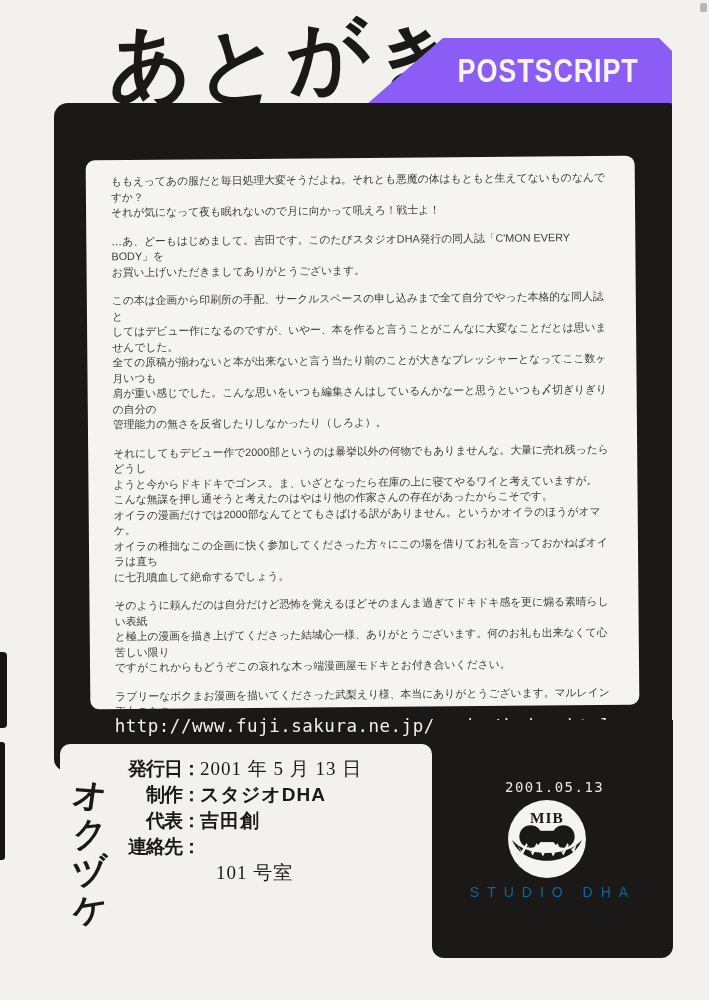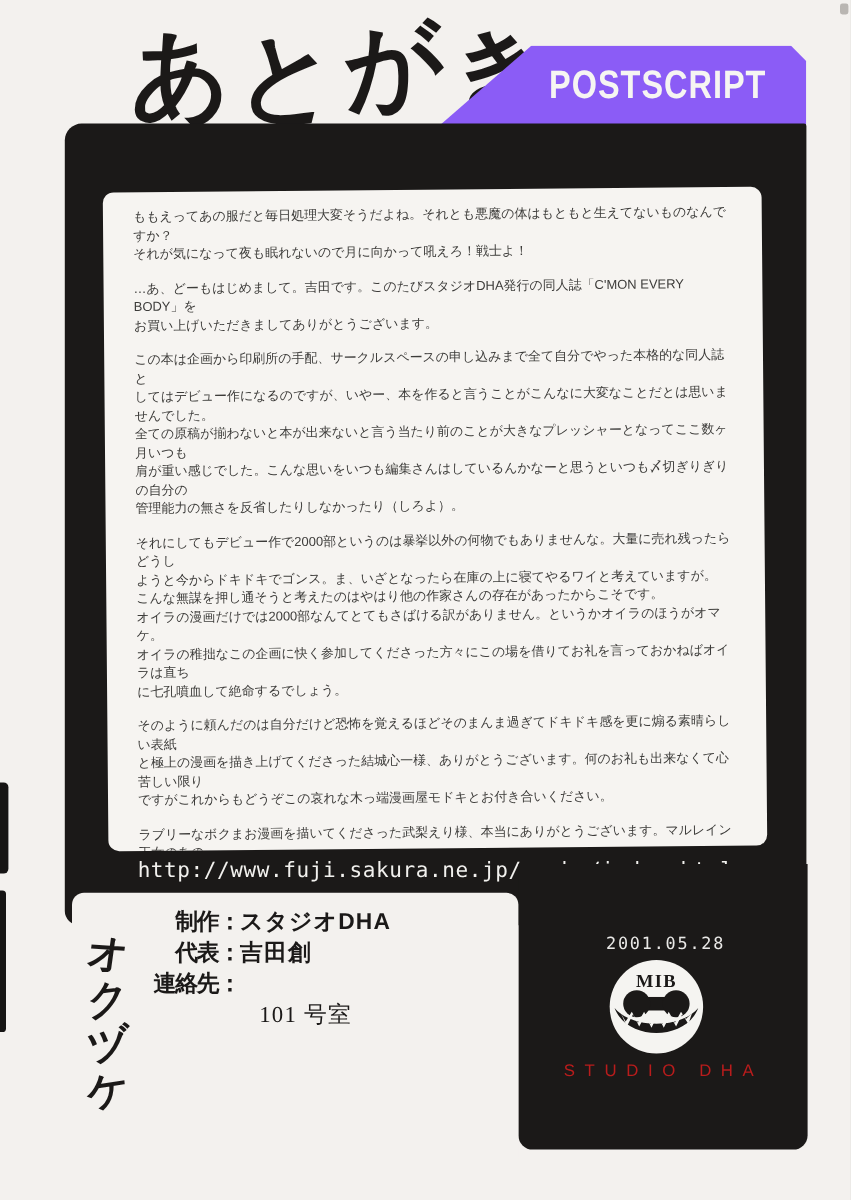--- a/index.html
+++ b/index.html
@@ -54,21 +54,21 @@
     position:absolute;left:432px;top:720px;width:241px;height:238px;
     background:#1b1918;border-radius:0 0 12px 12px;
   }
   .studio-date{
     position:absolute;left:505px;top:779px;color:#e9e8e6;font-size:14px;
     letter-spacing:1.5px;font-family:"DejaVu Sans Mono","Liberation Mono",monospace;
   }
   .logo{position:absolute;left:506px;top:798px;width:82px;height:82px;}
   .studio-name{
     position:absolute;left:448px;top:884px;width:210px;text-align:center;
-    color:#b91c1c;font-size:14px;letter-spacing:8px;white-space:nowrap;
+    color:#0369a1;font-size:14px;letter-spacing:8px;white-space:nowrap;
   }
   
   .colophon{
     position:absolute;left:60px;top:744px;width:372px;height:230px;
     background:#f3f1ee;border-radius:10px;
   }
   .okuzuke{
     position:absolute;left:4px;top:32px;width:52px;
     font-size:34px;font-weight:900;line-height:38px;text-align:center;
   }
@@ -130,41 +130,45 @@
 ですがこれからもどうぞこの哀れな木っ端漫画屋モドキとお付き合いください。</p>
     <p>ラブリーなボクまお漫画を描いてくださった武梨えり様、本当にありがとうございます。マルレイン王女のあの
 表情を見た瞬間鼻血ロケットで国際宇宙ステーションまで挨拶にいけました。大気圏突入時にアフロになって
 おシャレ度倍増で一石二鳥です。願わくば次回もよろしくお願いします。</p>
 
   </div>
 
   <div class="url">http://www.fuji.sakura.ne.jp/~sabo/index.html</div>
 
   <div class="studio-box"></div>
-  <div class="studio-date">2001.05.28</div>
+  <div class="studio-date">2001.05.13</div>
   <svg class="logo" viewBox="0 0 80 80">
     <circle cx="40" cy="40" r="38" fill="#f5f4f1"></circle>
     <text x="40" y="24" text-anchor="middle" font-family="Liberation Serif,serif" font-weight="bold" font-size="15" fill="#1b1918" letter-spacing="1">MIB</text>
     <rect x="22" y="32" width="36" height="11" fill="#1b1918"></rect>
     <circle cx="24" cy="37.5" r="11" fill="#1b1918"></circle>
     <circle cx="56" cy="37.5" r="11" fill="#1b1918"></circle>
     <path d="M6,41 C16,68 64,68 74,41 C60,58 20,58 6,41 Z" fill="#1b1918"></path>
     <path d="M11,45 L16,56 L21,46 L26,56 L31,47 L36,57 L41,47 L46,57 L51,47 L56,56 L61,46 L66,54 L69,45
              L64,50 L60,44 L55,53 L50,44 L45,54 L40,44 L35,54 L30,44 L25,53 L20,44 L15,52 Z" fill="#f5f4f1"></path>
   </svg>
   <div class="studio-name">STUDIO DHA</div>
 
   <div class="colophon">
     <div class="okuzuke">
       <span class="ch c0">オ</span>
       <span class="ch c1">ク</span>
       <span class="ch c2">ヅ</span>
       <span class="ch c3">ケ</span>
     </div>
     <div class="col-rows">
+      <div class="col-row">
+        <span class="lbl">発行日：</span>
+        <span class="val val-serif">2001 年 5 月 13 日</span>
+      </div>
       <div class="col-row">
         <span class="lbl">制作：</span>
         <span class="val val-bold">スタジオDHA</span>
       </div>
       <div class="col-row">
         <span class="lbl">代表：</span>
         <span class="val val-bold">吉田創</span>
       </div>
       <div class="col-row">
         <span class="lbl">連絡先：</span>

